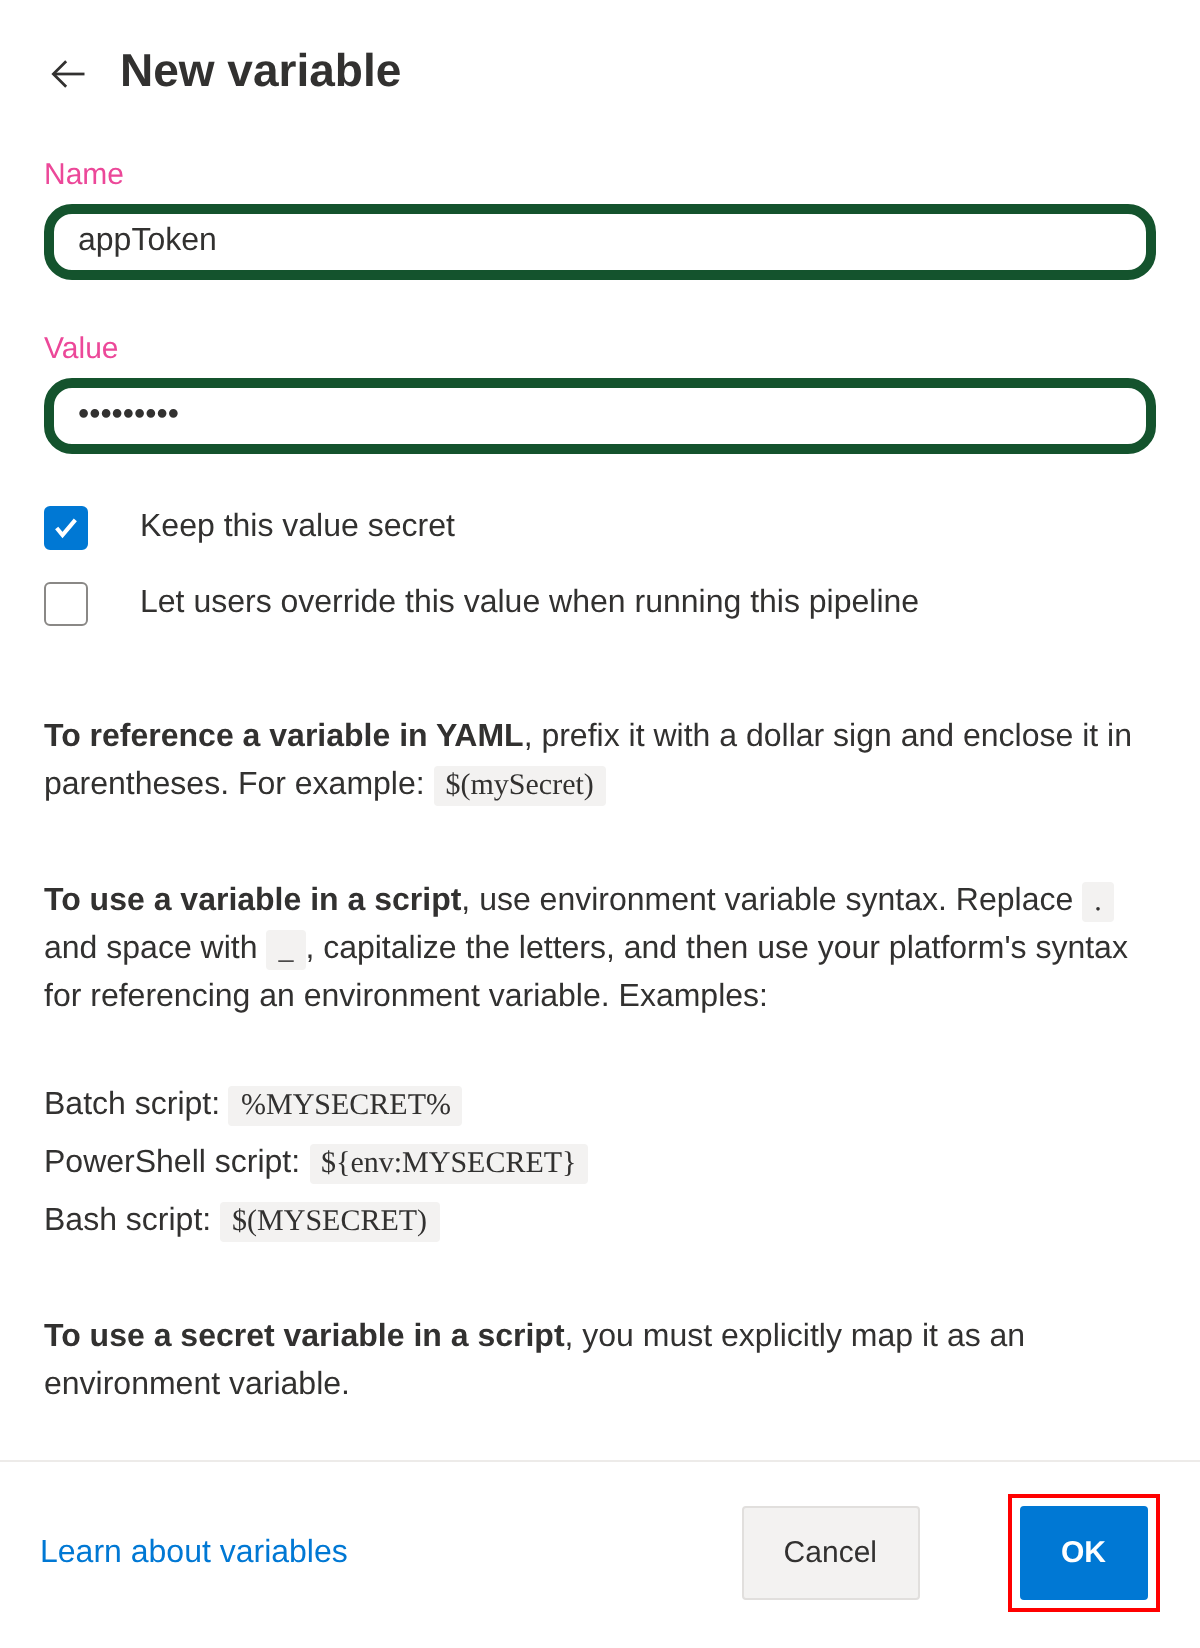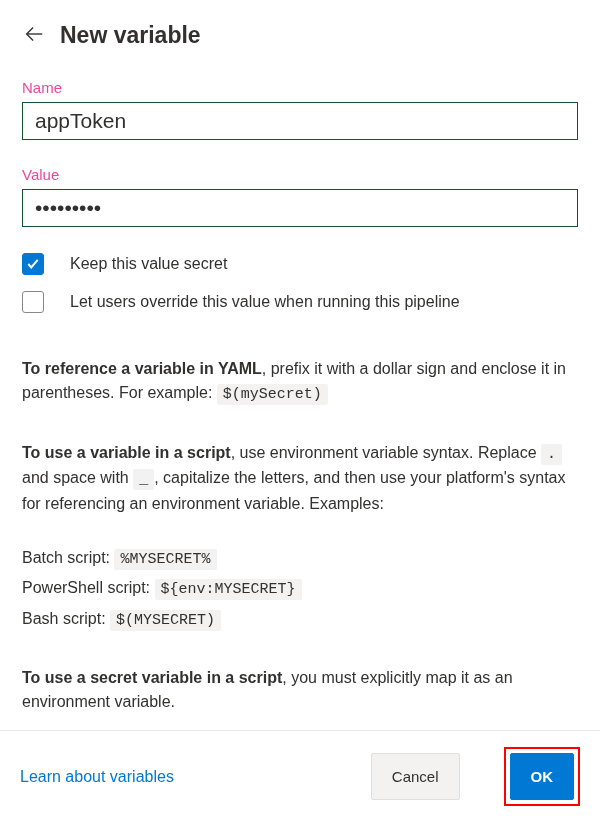--- a/index.html
+++ b/index.html
@@ -16,21 +16,21 @@
       display: flex;
       flex-direction: column;
     }
     .content {
       flex: 1;
       padding: 22px 22px 10px 22px;
       overflow-y: auto;
     }
     .header {
       display: flex;
-      align-items: flex-start;
+      align-items: flex-end;
       gap: 14px;
       margin-bottom: 30px;
     }
     .back-arrow {
       cursor: pointer;
       display: inline-flex;
       align-items: center;
       justify-content: center;
       width: 24px;
       height: 24px;
@@ -42,24 +42,24 @@
     }
     .field-label {
       font-size: 15px;
       color: #ec4899;
       margin-bottom: 6px;
       display: block;
     }
     .field-input {
       width: 100%;
       height: 38px;
-      border: 1px solid #14532d;
-      border-radius: 0;
+      border: 5px solid #14532d;
+      border-radius: 14px;
       padding: 0 12px;
-      font-size: 21px;
+      font-size: 16px;
       font-family: inherit;
       color: #323130;
       outline: none;
     }
     .field-group {
       margin-bottom: 26px;
     }
     .checkbox-group {
       margin-bottom: 44px;
     }
@@ -93,21 +93,21 @@
     }
     .help-text {
       font-size: 16px;
       line-height: 1.5;
       color: #323130;
     }
     .help-section {
       margin-bottom: 34px;
     }
     code {
-      font-family: Liberation Mono, monospace;
+      font-family: Liberation Serif, serif;
       background: #f3f2f1;
       padding: 2px 6px;
       border-radius: 2px;
       font-size: 15px;
     }
     .help-text b, .help-text strong {
       font-weight: 600;
     }
     .footer {
       border-top: 1px solid #edebe9;

